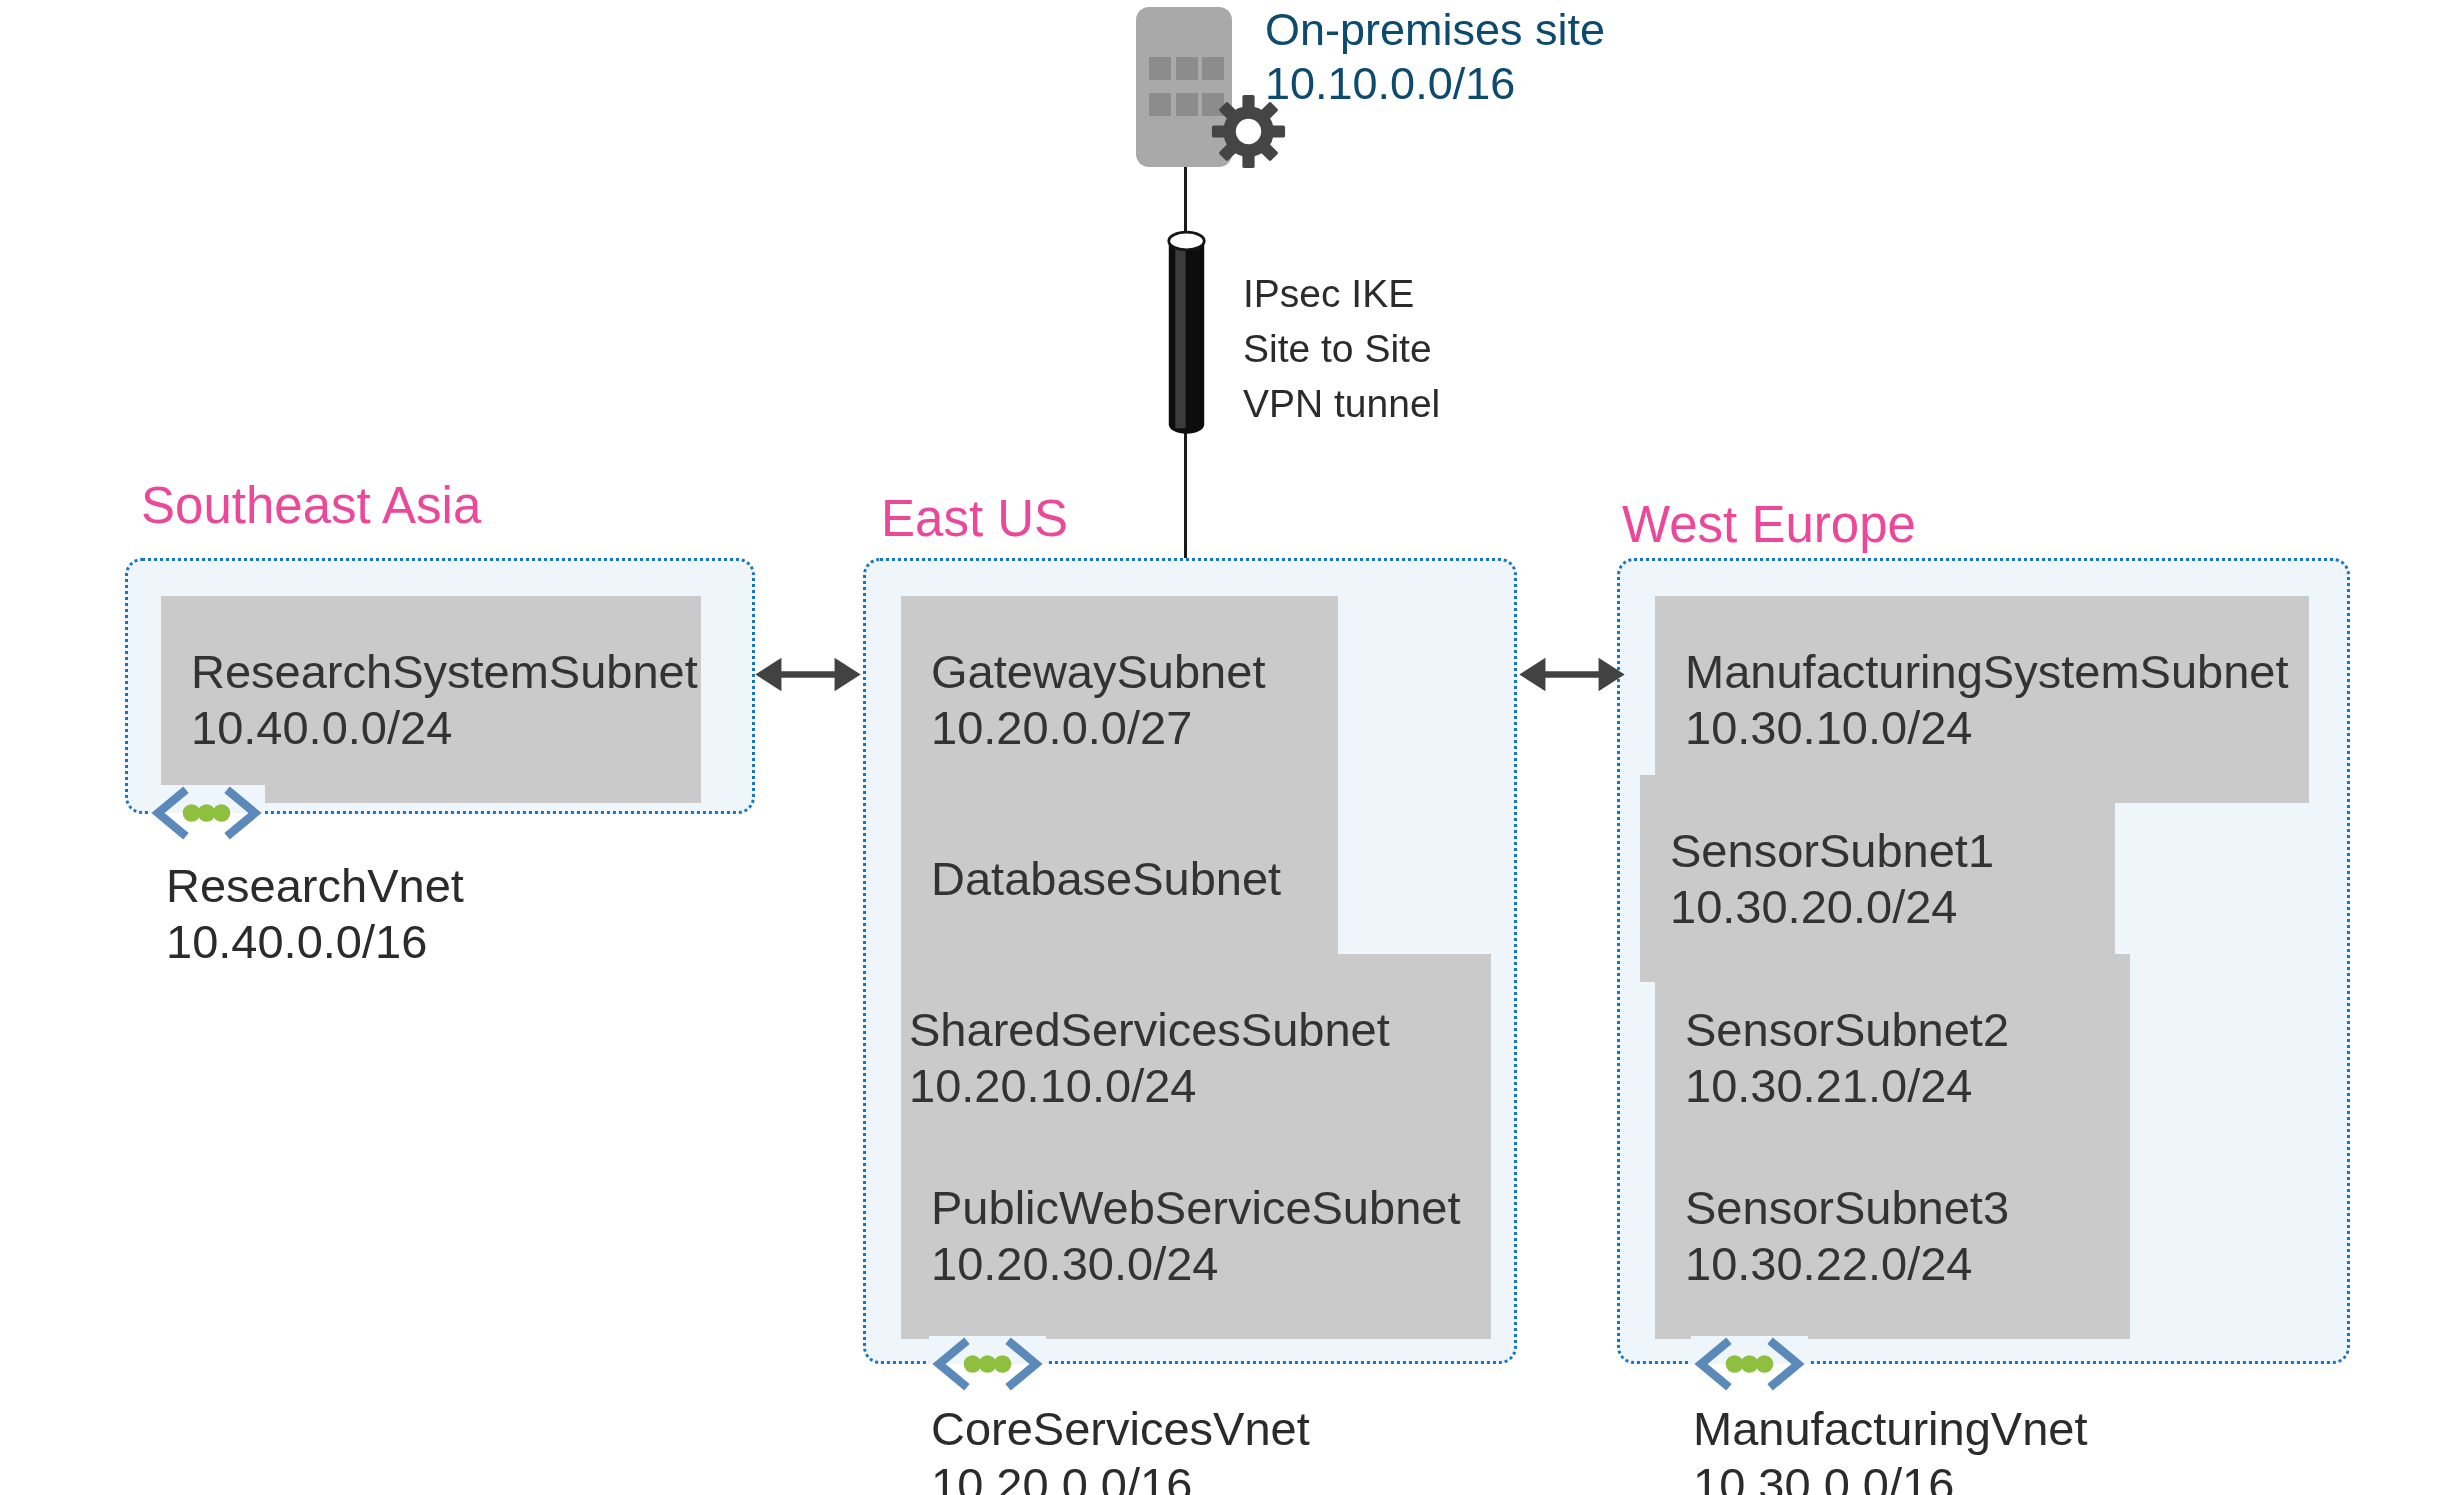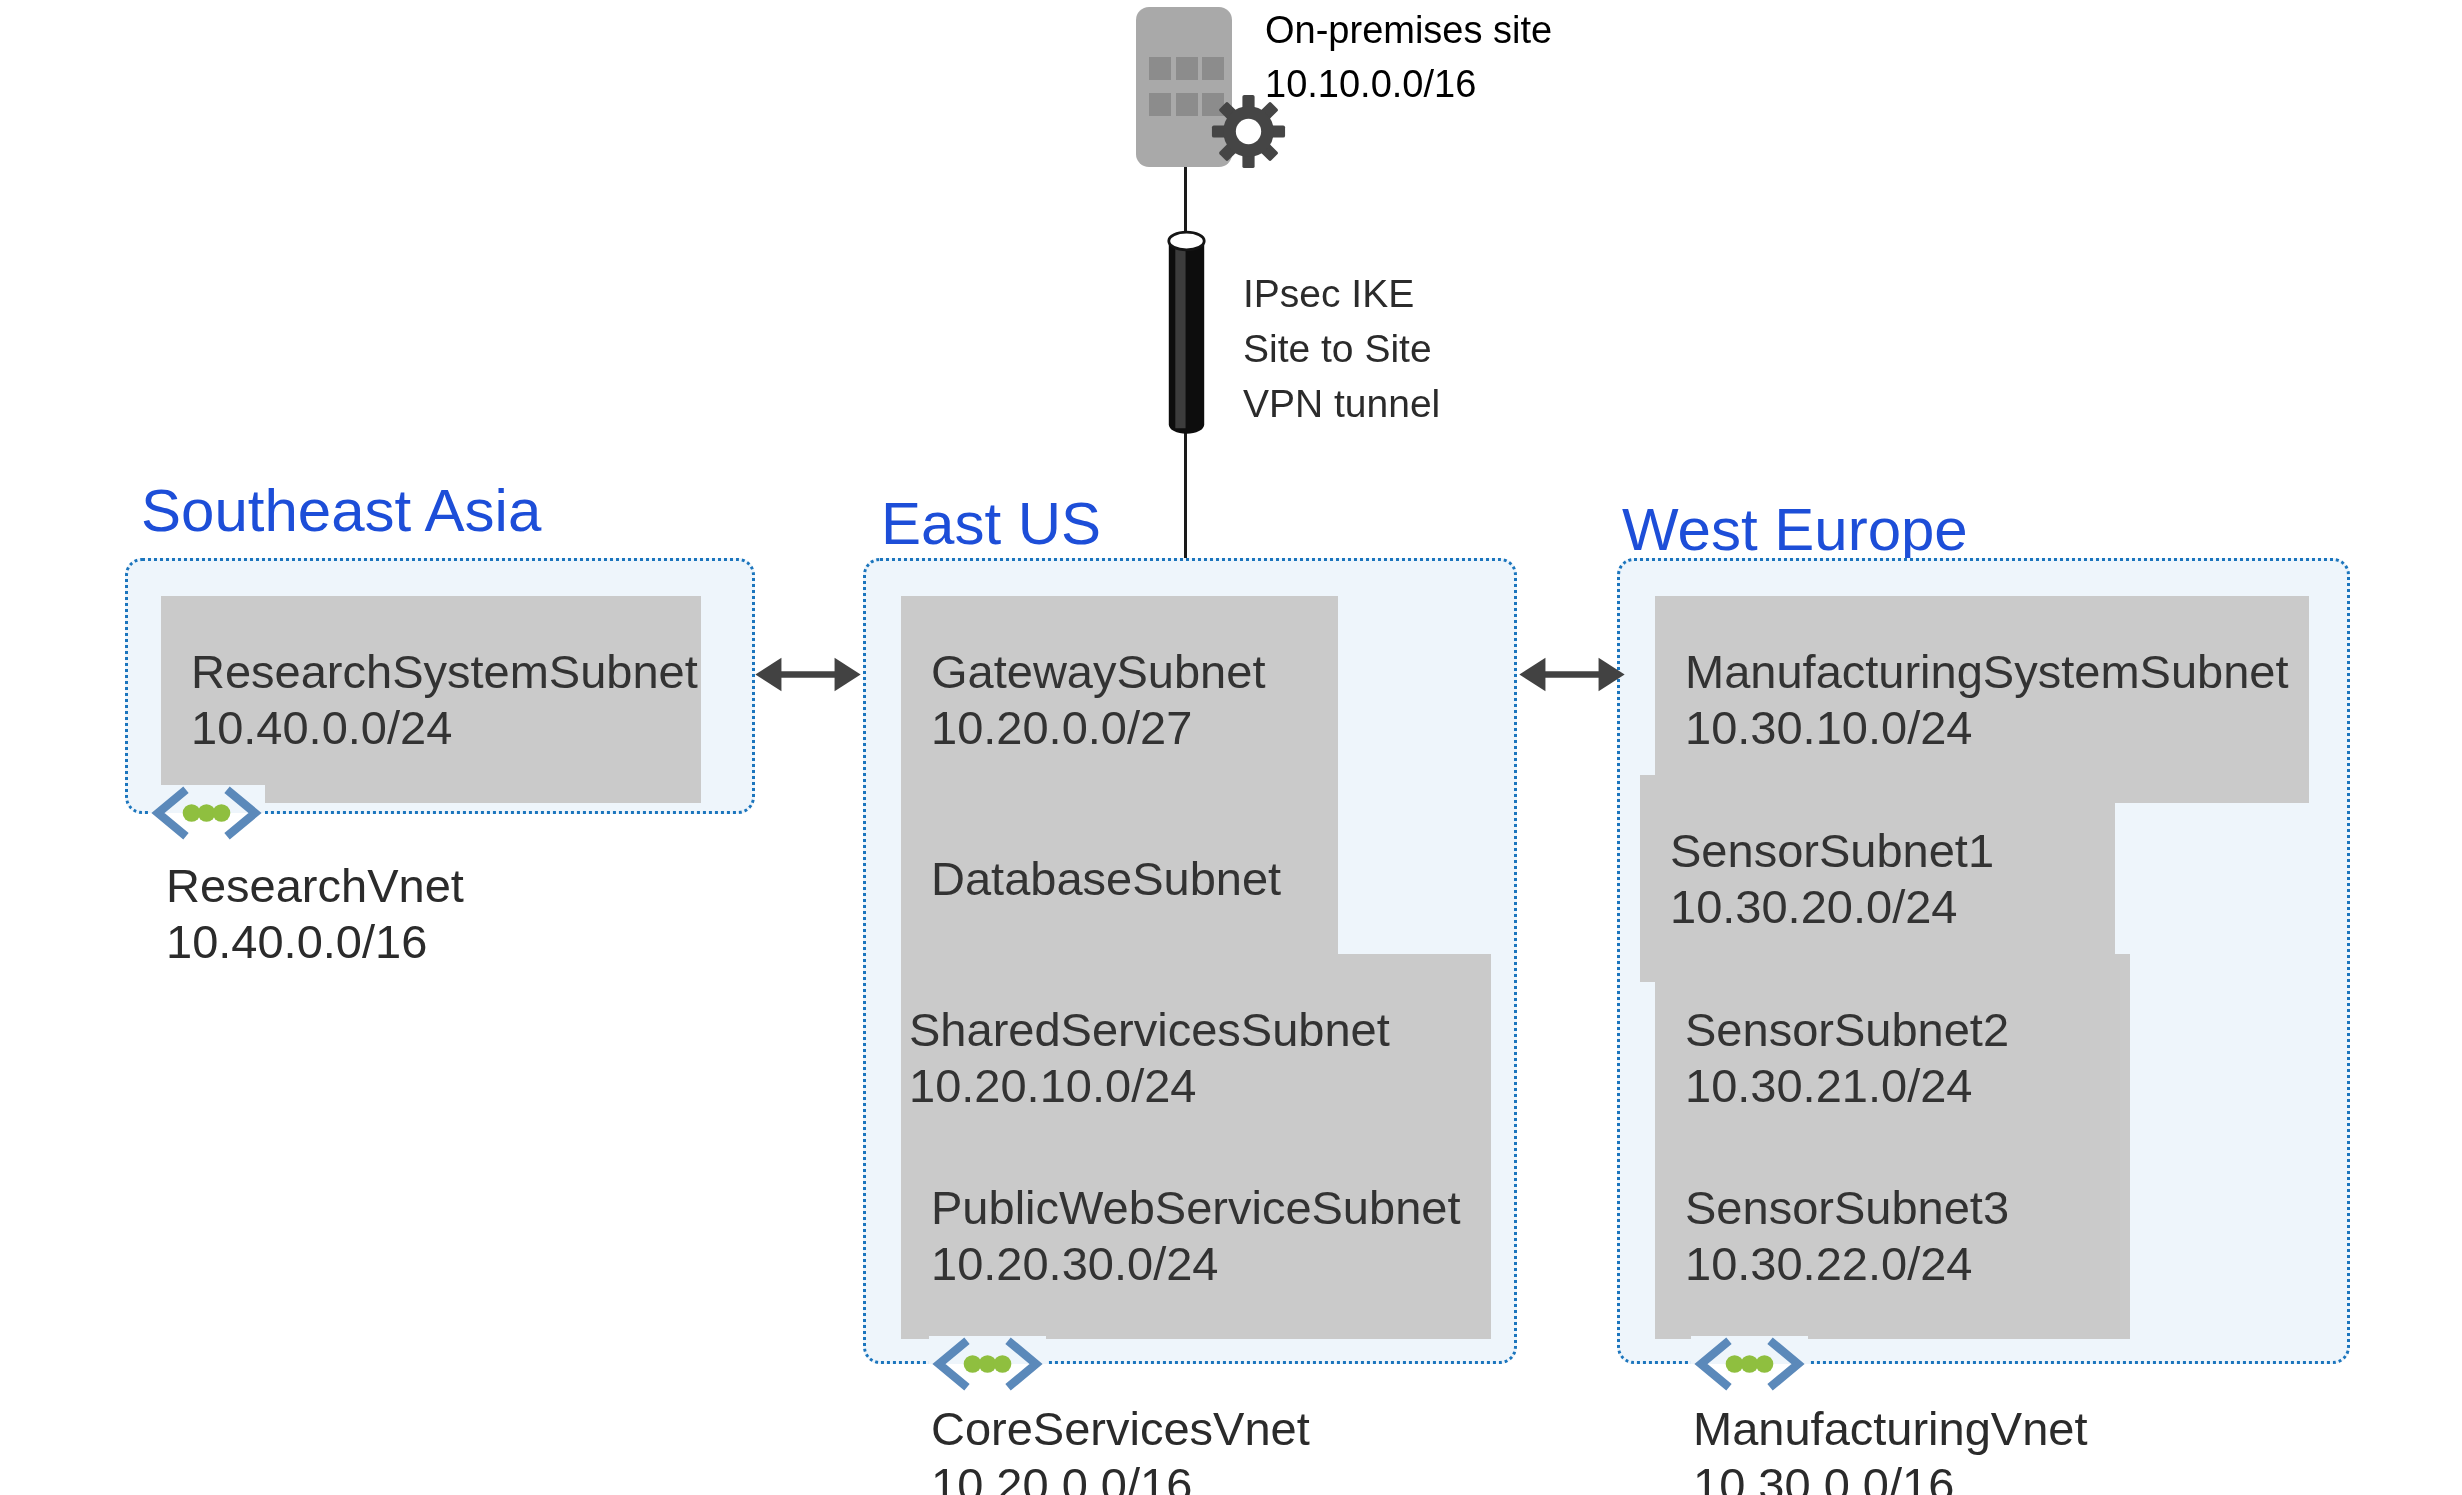--- a/index.html
+++ b/index.html
@@ -1,18 +1,18 @@
 <!DOCTYPE html>
 <html style="font-size:15px"><head>
 <meta charset="utf-8">
 <style>
   html,body{margin:0;padding:0;background:#ffffff;}
   body{font-family:"Liberation Sans", sans-serif;}
   .stage{position:relative;width:2462px;height:1495px;background:#ffffff;overflow:hidden;}
-  .region-label{position:absolute;font-size:60px;color:#1d4ed8;white-space:nowrap;}
+  .region-label{position:absolute;font-size:51px;color:#ec4899;white-space:nowrap;}
 
   .vnet-box{
     position:absolute;
     background:#eef5fb;
     border:3.8px dotted #1b75bd;
     border-radius:17px;
     box-sizing:border-box;
   }
 
   .subnet{
@@ -23,21 +23,21 @@
     display:flex;
     flex-direction:column;
     justify-content:center;
     padding-left:30px;
     box-sizing:border-box;
     font-size:47px;
     line-height:56px;
   }
 
   .two-line{position:absolute;font-size:47px;line-height:56px;color:#2b2b2b;}
-  .onprem-label{position:absolute;left:1265px;top:2.8px;font-size:38px;line-height:54px;color:#000000;}
+  .onprem-label{position:absolute;left:1265px;top:2.8px;font-size:45px;line-height:54px;color:#0c4a6e;}
   .tunnel-label{position:absolute;left:1243px;top:266px;font-size:39px;line-height:55px;color:#2b2b2b;}
 
   .vline{position:absolute;left:1184px;top:166px;width:2.8px;height:395px;background:#1a1a1a;}
 
   .building{position:absolute;left:1136px;top:6.6px;width:96px;height:160px;background:#a9a9a9;border-radius:13px;}
   .win{position:absolute;width:21.6px;height:23.5px;background:#8c8c8c;}
 
   .gear{position:absolute;left:1211px;top:94px;width:75px;height:75px;}
   .cyl{position:absolute;left:1166px;top:228px;width:41px;height:216px;}
 

